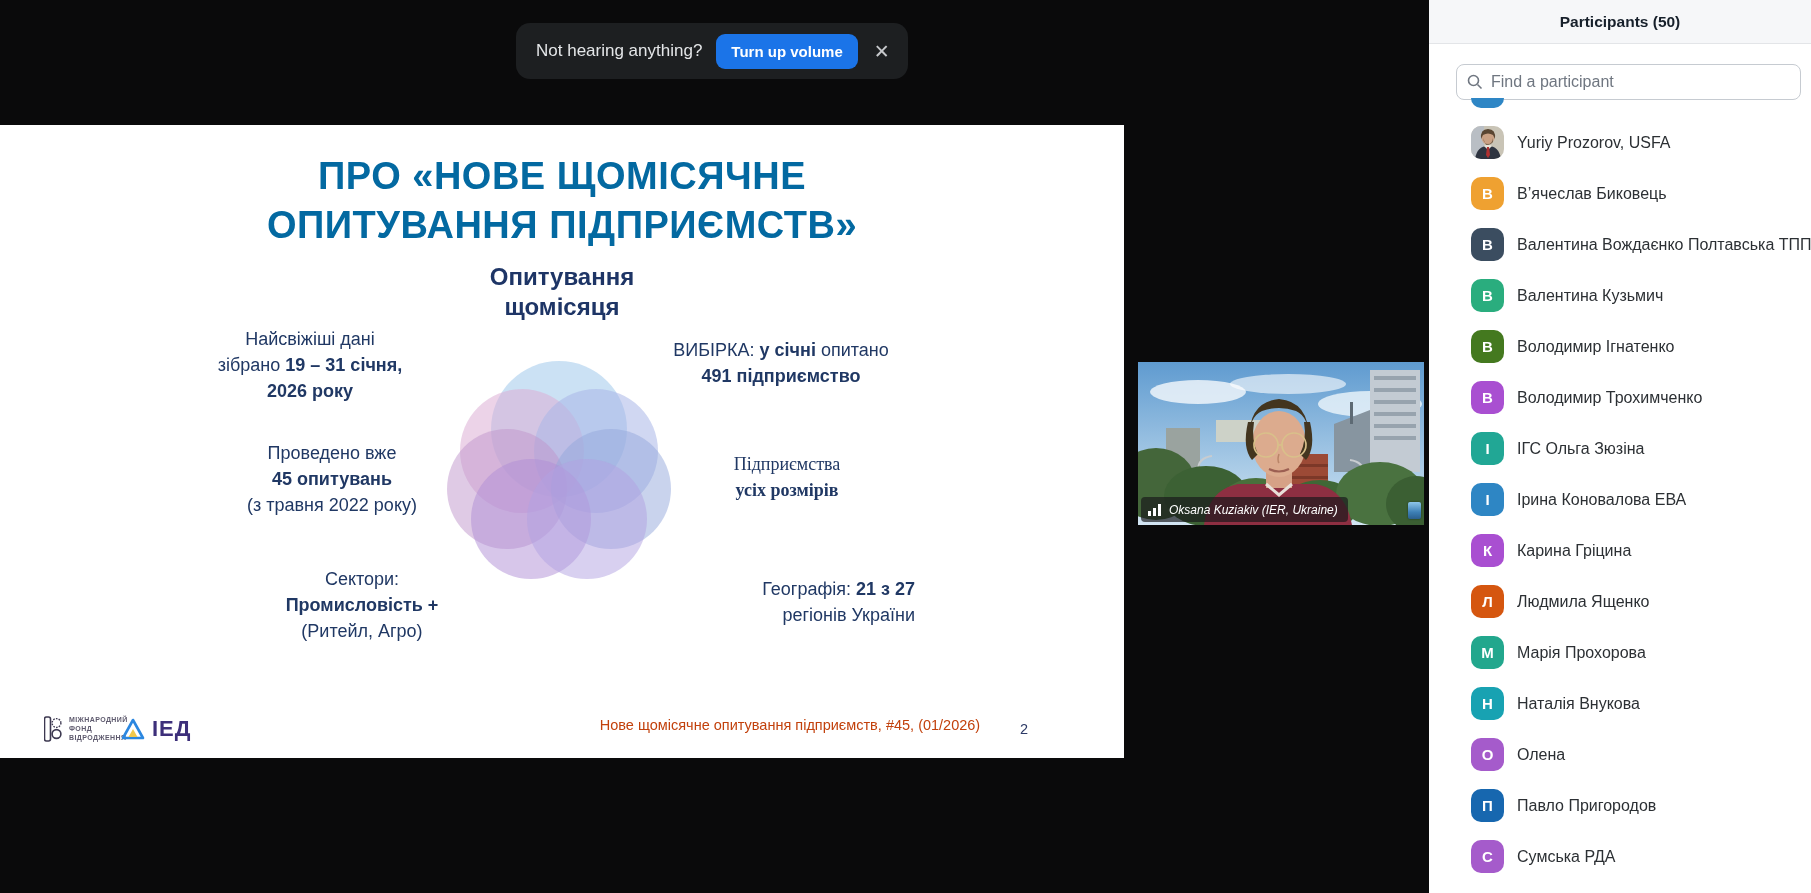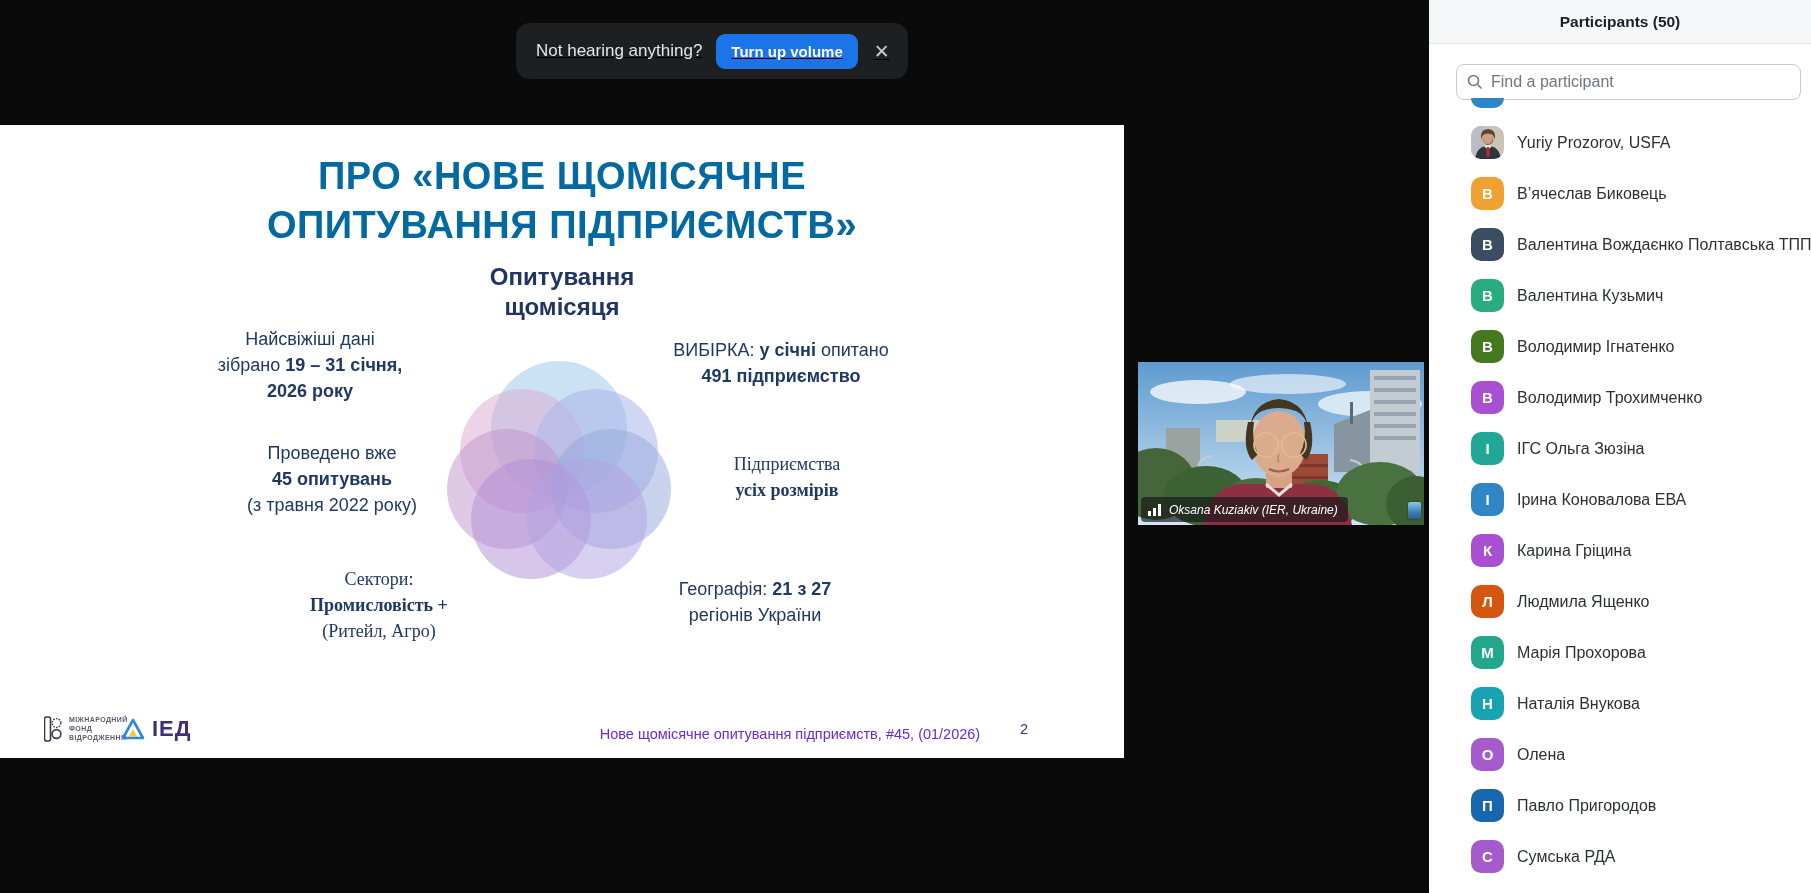--- a/index.html
+++ b/index.html
@@ -3,43 +3,43 @@
 <meta charset="utf-8">
 <style>
   * { margin:0; padding:0; box-sizing:border-box; }
   html,body { width:1811px; height:893px; overflow:hidden; background:#0a0a0b;
     font-family:"Liberation Sans", sans-serif; }
   .abs { position:absolute; }
   #stage { position:relative; width:1811px; height:893px; background:#0a0a0b; }
 
   
   .notif { left:516px; top:23px; width:392px; height:56px; background:#1d1f21;
-    border-radius:14px; display:flex; align-items:center; padding:0 14px 0 20px;text-decoration:underline; }
+    border-radius:14px; display:flex; align-items:center; padding:0 14px 0 20px; }
   .notif-text { color:#e4e6e8; font-size:17px; white-space:nowrap; }
   .notif-btn { margin-left:14px; background:#1b74e8; color:#fff; font-weight:bold;
     font-size:15px; border:none; border-radius:9px; padding:9px 15px; cursor:pointer; white-space:nowrap; }
   .notif-close { margin-left:16px; color:#c7c9cc; font-size:19px; line-height:1; cursor:pointer; }
 
   
   .slide { left:0; top:125px; width:1124px; height:633px; background:#fff; color:#203864; }
   .slide-title { left:0; top:27px; width:1124px; text-align:center; font-size:38px;
     font-weight:bold; line-height:49px; letter-spacing:.5px; color:#0369a1; }
   .slide-subtitle { left:0; top:137px; width:1124px; text-align:center; font-size:24px;
     font-weight:bold; line-height:30px; color:#1e3566; }
   .venn { left:419px; top:209px; }
   .info-block { font-size:18px; line-height:26px; text-align:center; width:320px; color:#203864; }
   .info-block .b { font-weight:bold; }
   #blk-left1 { left:150px; top:201px; }
   #blk-left2 { left:172px; top:315px; }
-  #blk-left3 { left:219px; top:441px;font-family:Liberation Serif, serif; }
+  #blk-left3 { left:202px; top:441px; }
   #blk-right1 { left:621px; top:212px; }
   #blk-right2 { left:627px; top:326px;font-family:Liberation Serif, serif; }
-  #blk-right3 { left:595px; top:451px; }
+  #blk-right3 { left:595px; top:451px;text-align:right; }
   .slide-footer-caption { left:500px; top:592px; width:580px; text-align:center;
-    font-size:14.5px; color:#6d28d9;margin-top:9px; }
+    font-size:14.5px; color:#c2410c; }
   .slide-page-num { left:1020px; top:596px; font-size:14.5px; color:#2c3a66; }
   .logo-irf { left:44px; top:590px; display:flex; align-items:center; gap:7px; }
   .logo-irf-text { font-size:7px; line-height:9px; color:#5e5a6e; letter-spacing:.4px; font-weight:bold; }
   .logo-ier { left:120px; top:591px; display:flex; align-items:center; gap:6px; }
   .logo-ier-text { font-size:22px; font-weight:bold; color:#3d2f7a; letter-spacing:1px; }
 
   
   .video { left:1138px; top:362px; width:286px; height:163px; background:#333; overflow:hidden; }
   .video-label { position:absolute; left:3px; bottom:3px; height:25px; display:flex;
     align-items:center; gap:6px; background:rgba(24,24,26,.68); border-radius:4px;

